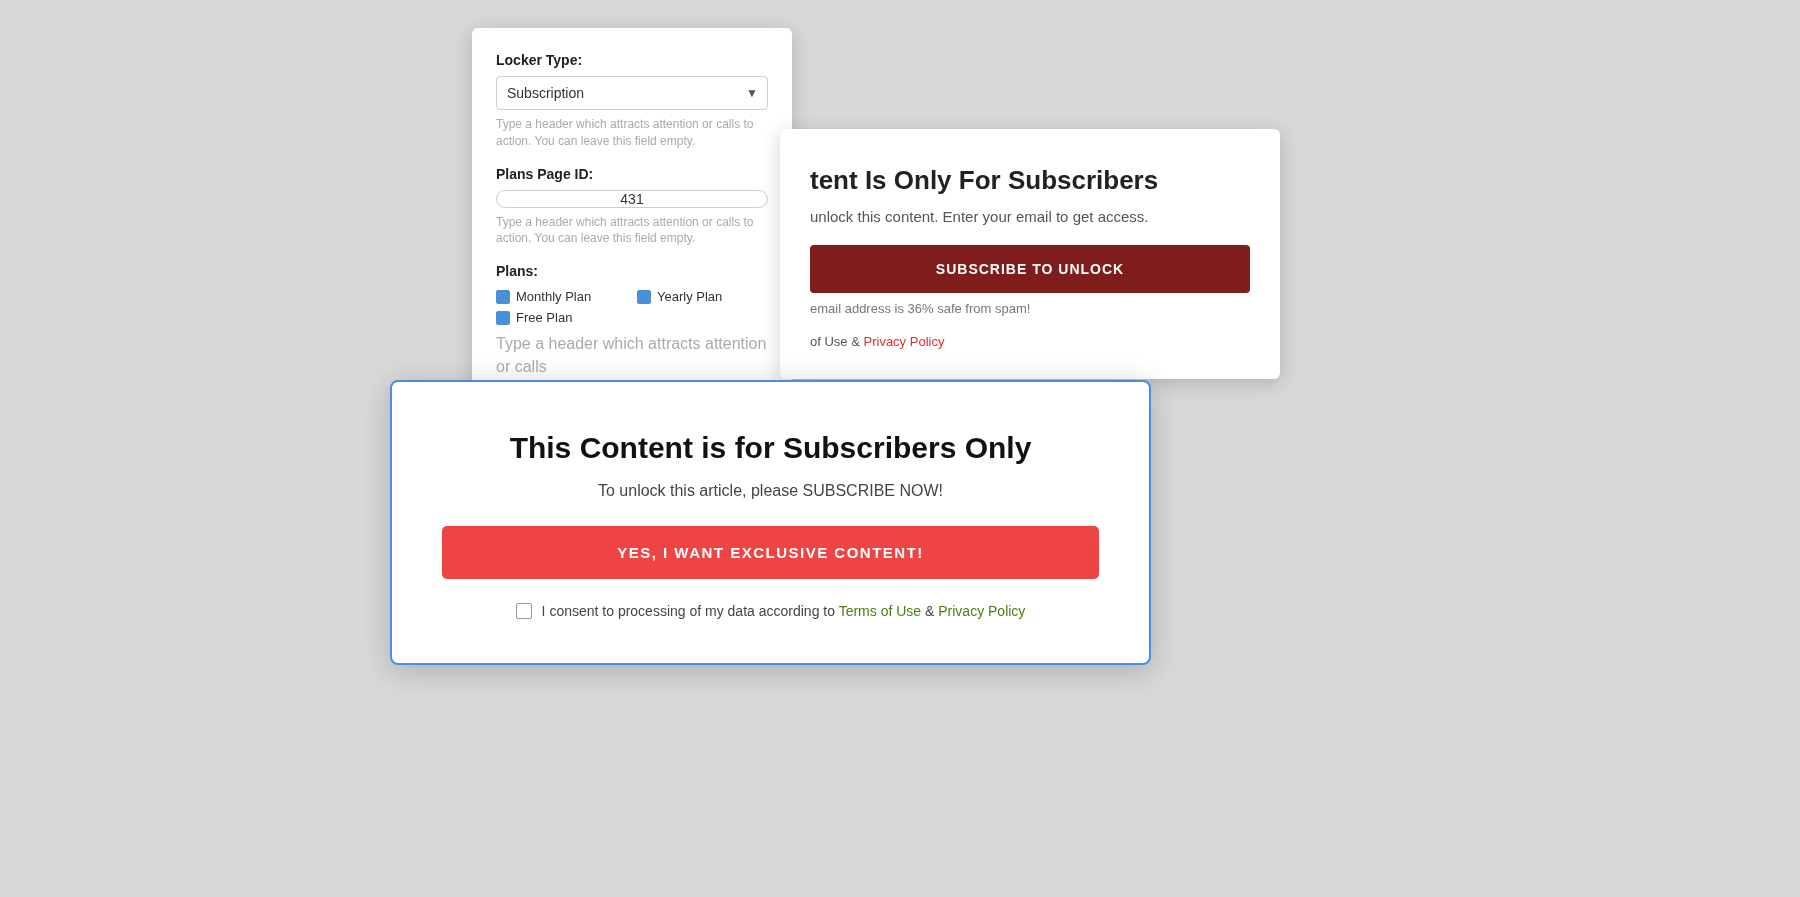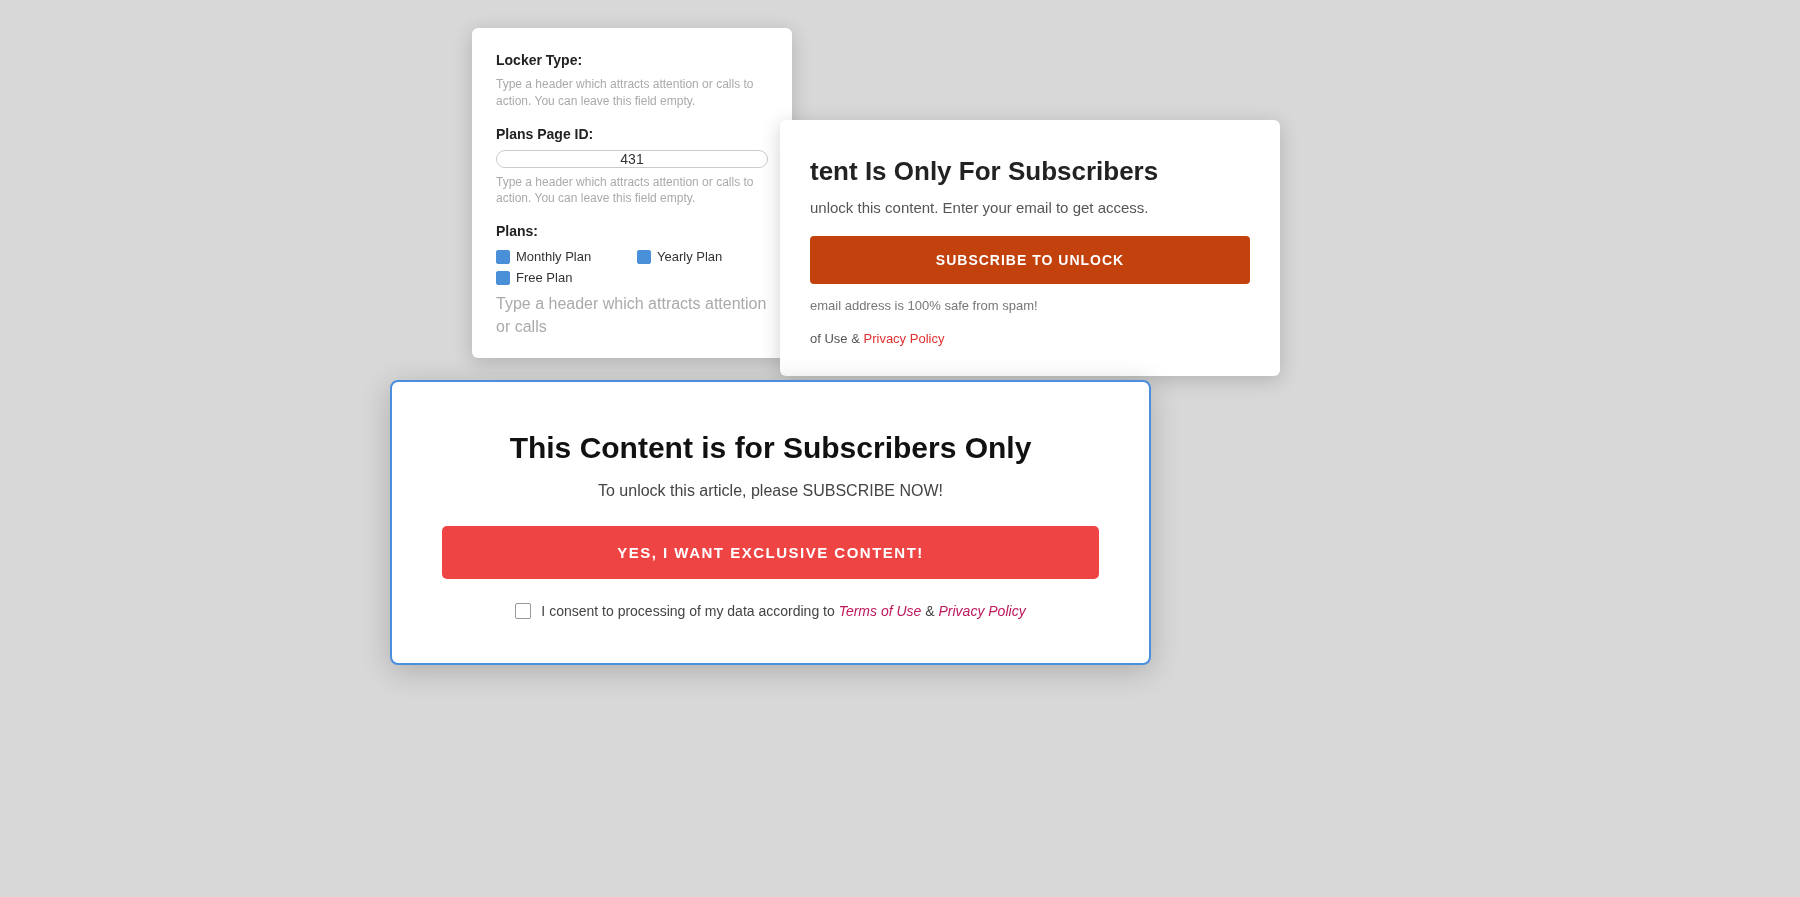--- a/index.html
+++ b/index.html
@@ -110,21 +110,21 @@
 
     .hint-text-bottom {
       font-size: 16px;
       color: #aaa;
       line-height: 1.4;
     }
 
     
     .email-locker-preview {
       position: absolute;
-      top: 120px;
+      top: 129px;
       left: 780px;
       width: 500px;
       background: #fff;
       border-radius: 6px;
       box-shadow: 0 4px 20px rgba(0,0,0,0.18);
       padding: 36px 30px 30px;
       z-index: 2;
     }
 
     .email-locker-preview .locker-title {
@@ -138,31 +138,31 @@
     .email-locker-preview .locker-subtitle {
       font-size: 15px;
       color: #555;
       margin-bottom: 20px;
     }
 
     .subscribe-btn-red {
       display: block;
       width: 100%;
       padding: 16px;
-      background: #c2410c;
+      background: #7f1d1d;
       color: #fff;
       font-size: 14px;
       font-weight: 700;
       letter-spacing: 1px;
       border: none;
       border-radius: 4px;
       cursor: pointer;
       text-align: center;
       text-transform: uppercase;
-      margin-bottom: 14px;
+      margin-bottom: 8px;
     }
 
     .email-locker-preview .spam-note {
       font-size: 13px;
       color: #777;
       margin-bottom: 18px;
     }
 
     .email-locker-preview .legal-links {
       font-size: 13px;
@@ -233,30 +233,35 @@
     .consent-checkbox {
       width: 16px;
       height: 16px;
       border: 1.5px solid #999;
       border-radius: 2px;
       background: #fff;
       flex-shrink: 0;
     }
 
     .consent-row a {
-      color: #be185d;
+      color: #4d7c0f;
       text-decoration: none;
-      font-style: italic;
     }
   </style>
 </head>
 <body>
 
 <div class="settings-panel">
   <div class="field-label">Locker Type:</div>
+  <div class="select-wrapper">
+    <select>
+      <option>Subscription</option>
+    </select>
+    <span class="chevron-icon">▼</span>
+  </div>
   <div class="hint-text">Type a header which attracts attention or calls to action. You can leave this field empty.</div>
 
   <div class="field-label">Plans Page ID:</div>
   <input class="plans-page-input" type="text" value="431" style="">
   <div class="hint-text">Type a header which attracts attention or calls to action. You can leave this field empty.</div>
 
   <div class="plans-section-label">Plans:</div>
   <div class="plans-grid">
     <div class="plan-item">
       <div class="plan-checkbox"></div>
@@ -271,21 +276,21 @@
       <span>Free Plan</span>
     </div>
   </div>
   <div class="hint-text-bottom">Type a header which attracts attention or calls</div>
 </div>
 
 <div class="email-locker-preview">
   <div class="locker-title">tent Is Only For Subscribers</div>
   <div class="locker-subtitle">unlock this content. Enter your email to get access.</div>
   <button class="subscribe-btn-red">SUBSCRIBE TO UNLOCK</button>
-  <div class="spam-note">email address is 100% safe from spam!</div>
+  <div class="spam-note">email address is 36% safe from spam!</div>
   <div class="legal-links">
     <span>of Use</span>
     <span> &amp; </span>
     <a href="#">Privacy Policy</a>
   </div>
 </div>
 
 <div class="subscription-locker">
   <div class="locker-main-title">This Content is for Subscribers Only</div>
   <div class="locker-main-sub">To unlock this article, please SUBSCRIBE NOW!</div>

